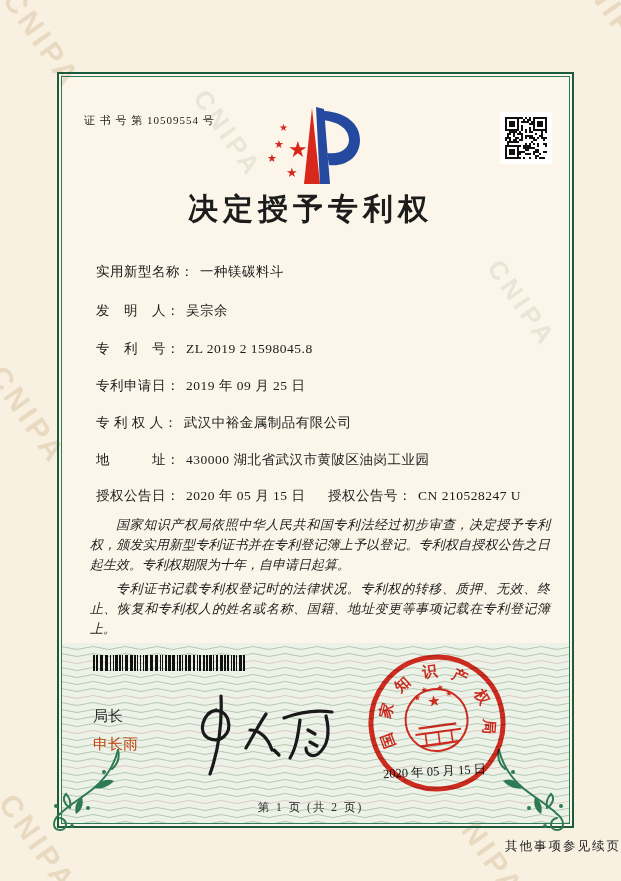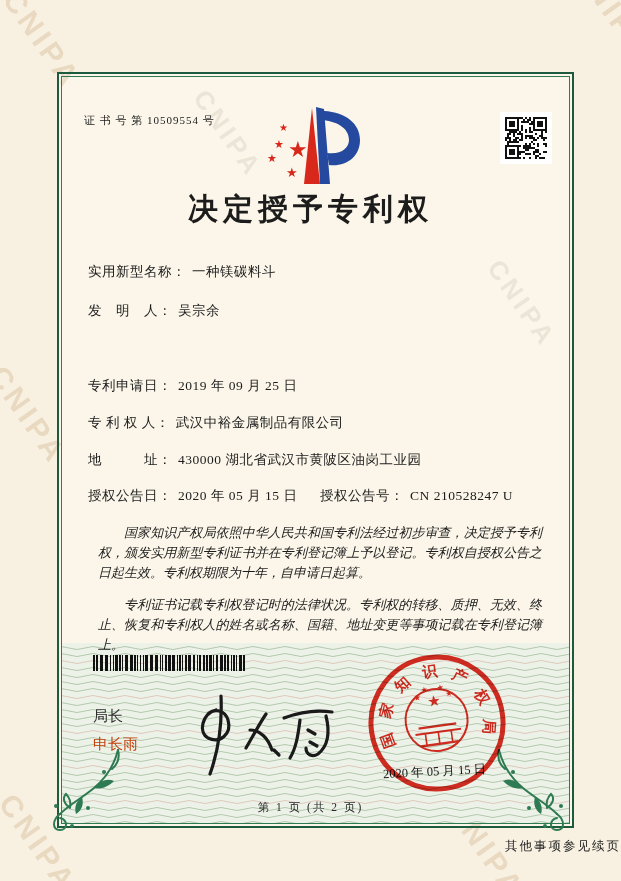--- a/index.html
+++ b/index.html
@@ -29,26 +29,26 @@
   .flourish{position:absolute;z-index:5;}
   .flourish.left{left:44px;top:748px;}
   .flourish.right{left:493px;top:748px;transform:scaleX(-1);}
   
   .cert-no{position:absolute;left:84px;top:113px;font-size:11px;letter-spacing:1px;z-index:6;}
   .logo{position:absolute;left:266px;top:104px;z-index:6;}
   .qr{position:absolute;left:500px;top:112px;z-index:6;background:#fff;}
   .title{position:absolute;left:0;right:0;top:189px;text-align:center;font-size:30px;font-weight:bold;
          letter-spacing:5px;z-index:6;}
   .row{position:absolute;left:88px;font-size:13.5px;letter-spacing:0.5px;white-space:nowrap;z-index:6;}
-  .row .lbl{margin-right:6px;}
+  .row .lbl{margin-right:6px;margin-left:8px;}
   .r1{top:263px}.r2{top:302px}.r3{top:340px}.r4{top:377px}.r5{top:414px}.r6{top:451px}.r7{top:487px}
   .r8{left:320px;top:487px}
   .body{position:absolute;left:86px;top:511px;width:468px;font-size:13px;line-height:20px;
         font-style:italic;text-align:justify;z-index:6;}
-  .body p{margin:12px;text-indent:2em;}
+  .body p{margin:4px;text-indent:2em;}
   .barcode{position:absolute;left:93px;top:655px;z-index:6;}
   .director-title{position:absolute;left:93px;top:707px;font-family:Liberation Mono, monospace;
                   font-size:15px;color:#2b2b2b;z-index:6;}
   .director-name{position:absolute;left:93px;top:735px;font-family:"Liberation Sans",sans-serif;
                  font-size:15px;color:#c2410c;z-index:6;}
   .signature{position:absolute;left:188px;top:688px;z-index:7;}
   .seal-date{position:absolute;left:383px;top:763px;width:120px;font-size:12.5px;white-space:nowrap;
              color:#151515;transform:rotate(-3deg);z-index:8;mix-blend-mode:multiply;}
   .seal{position:absolute;left:362px;top:648px;z-index:9;transform:rotate(-8deg);
         mix-blend-mode:multiply;opacity:0.95;}
@@ -381,20 +381,23 @@
     </svg>
 
   <div class="title">决定授予专利权</div>
 
   <div class="row r1">
     <span class="lbl">实用新型名称：</span><span class="val">一种镁碳料斗</span>
   </div>
   <div class="row r2">
     <span class="lbl">发　明　人：</span><span class="val">吴宗余</span>
   </div>
+  <div class="row r3">
+    <span class="lbl">专　利　号：</span><span class="val">ZL 2019 2 1598045.8</span>
+  </div>
   <div class="row r4">
     <span class="lbl">专利申请日：</span><span class="val">2019 年 09 月 25 日</span>
   </div>
   <div class="row r5">
     <span class="lbl">专 利 权 人：</span><span class="val">武汉中裕金属制品有限公司</span>
   </div>
   <div class="row r6">
     <span class="lbl">地　　　址：</span><span class="val">430000 湖北省武汉市黄陂区油岗工业园</span>
   </div>
   <div class="row r7">

